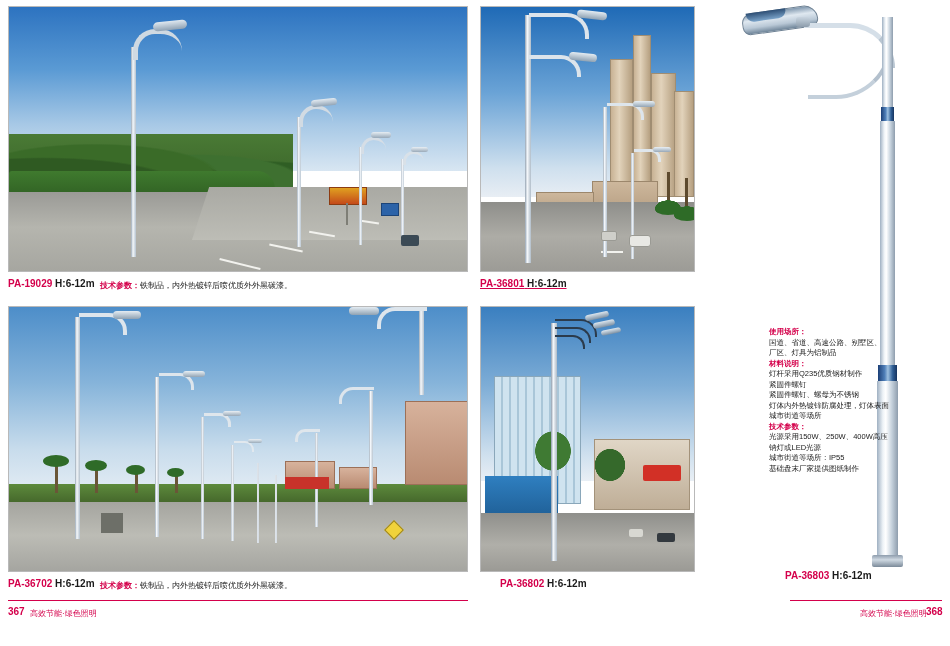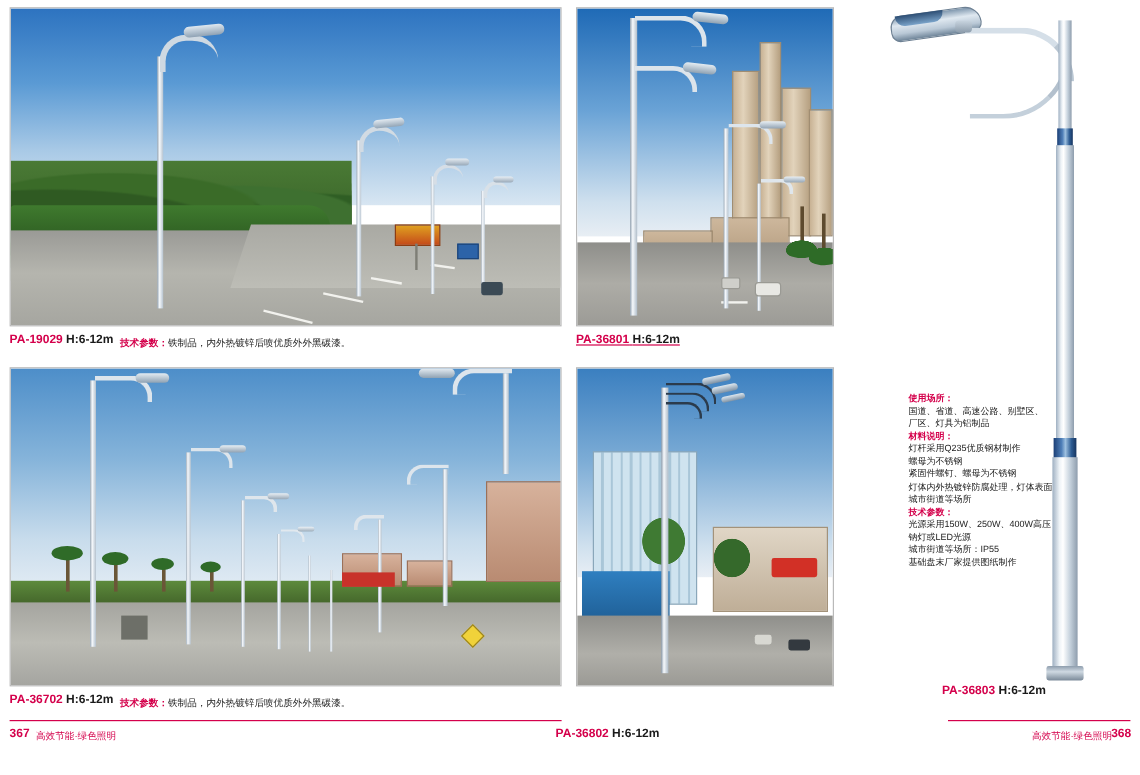--- a/index.html
+++ b/index.html
@@ -190,21 +190,21 @@
 
   
   #specs {
     position:absolute;
     left: 757px; top: 327px; width: 180px;
     font-size: 7.5px;
     line-height: 10.5px;
     color: #1a1a1a;
   }
   #specs .hdr { color:#d4004b; font-weight:bold; }
-  #specs .ln { white-space:nowrap; }
+  #specs .ln { white-space:nowrap;margin-left:12px; }
 
   
   .footer-rule {
     position:absolute; height:1px; background:#d4004b;
   }
   .folio {
     position:absolute; font-size:10px; color:#d4004b; font-weight:bold;
   }
   .folio-text {
     position:absolute; font-size:8px; color:#d4004b;
@@ -375,21 +375,21 @@
     <div style="position:absolute; left:74px; top:12px; width:40px; height:16px; border-top:2px solid #2b3b4c; border-right:2px solid #2b3b4c; border-radius:0 16px 0 0;"></div>
     <div style="position:absolute; left:74px; top:20px; width:34px; height:14px; border-top:2px solid #2b3b4c; border-right:2px solid #2b3b4c; border-radius:0 14px 0 0;"></div>
     <div style="position:absolute; left:74px; top:28px; width:28px; height:12px; border-top:2px solid #2b3b4c; border-right:2px solid #2b3b4c; border-radius:0 12px 0 0;"></div>
     <div style="position:absolute; left:104px; top:6px; width:24px; height:6px; border-radius:3px; background:linear-gradient(#dde7ef,#7d91a4); transform:rotate(-12deg);"></div>
     <div style="position:absolute; left:112px; top:14px; width:22px; height:6px; border-radius:3px; background:linear-gradient(#dde7ef,#7d91a4); transform:rotate(-12deg);"></div>
     <div style="position:absolute; left:120px; top:22px; width:20px; height:5px; border-radius:3px; background:linear-gradient(#dde7ef,#7d91a4); transform:rotate(-12deg);"></div>
 
     <div style="position:absolute; left:176px; top:226px; width:18px; height:9px; background:#33393f; border-radius:2px;"></div>
     <div style="position:absolute; left:148px; top:222px; width:14px; height:8px; background:#d8d8d2; border-radius:2px;"></div>
   </div>
-  <div class="caption" style="left:463px; top:578px;margin-top:28px;">
+  <div class="caption" style="left:500px; top:578px;">
     <span class="code">PA-36802</span>
     <span class="hh">H:6-12m</span>
   </div>
 
   <div id="productShot">
 
     <div class="lamp-head" style="left:42px; top:6px;"></div>
     <div class="lamp-glass" style="left:46px; top:8px;"></div>
 
     <div style="position:absolute; left:104px; top:20px; width:86px; height:40px;
@@ -411,21 +411,21 @@
     <span class="code">PA-36803</span>
     <span class="hh">H:6-12m</span>
   </div>
 
   <div id="specs">
     <div class="ln hdr">使用场所：</div>
     <div class="ln">国道、省道、高速公路、别墅区、</div>
     <div class="ln">厂区、灯具为铝制品</div>
     <div class="ln hdr">材料说明：</div>
     <div class="ln">灯杆采用Q235优质钢材制作</div>
-    <div class="ln">螺母为不锈钢</div>
+    <div class="ln">紧固件螺钉</div>
     <div class="ln">紧固件螺钉、螺母为不锈钢</div>
     <div class="ln">灯体内外热镀锌防腐处理，灯体表面</div>
     <div class="ln">城市街道等场所</div>
     <div class="ln hdr">技术参数：</div>
     <div class="ln">光源采用150W、250W、400W高压</div>
     <div class="ln">钠灯或LED光源</div>
     <div class="ln">城市街道等场所：IP55</div>
     <div class="ln">基础盘末厂家提供图纸制作</div>
   </div>
 

